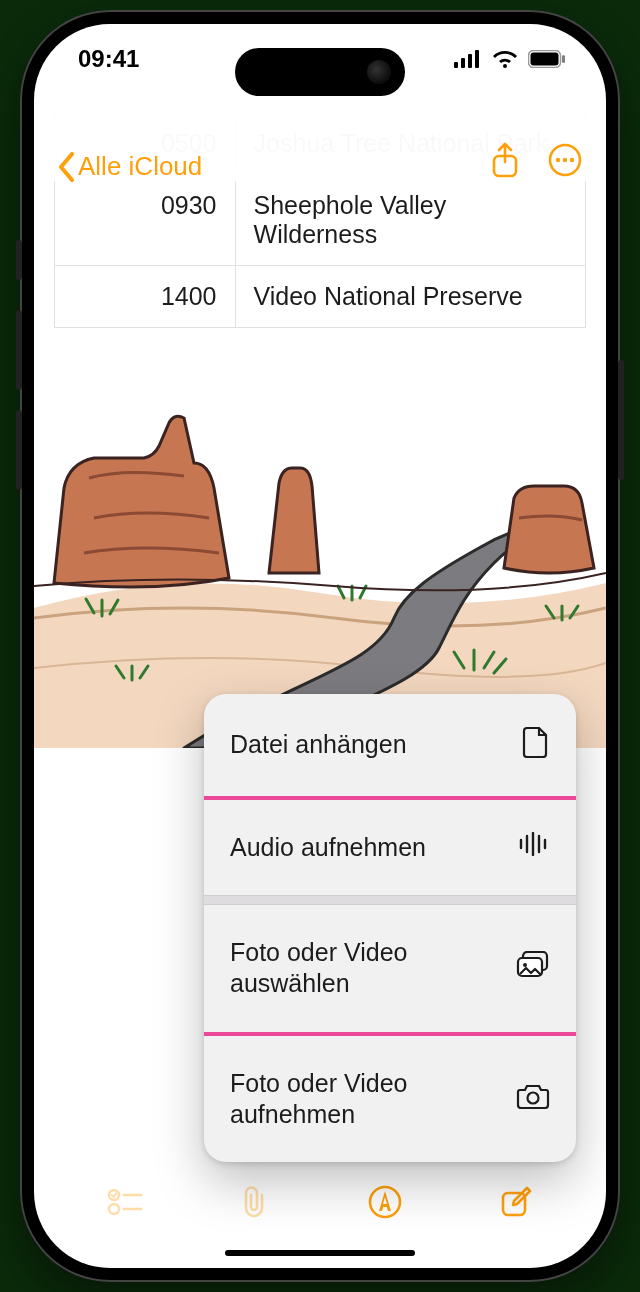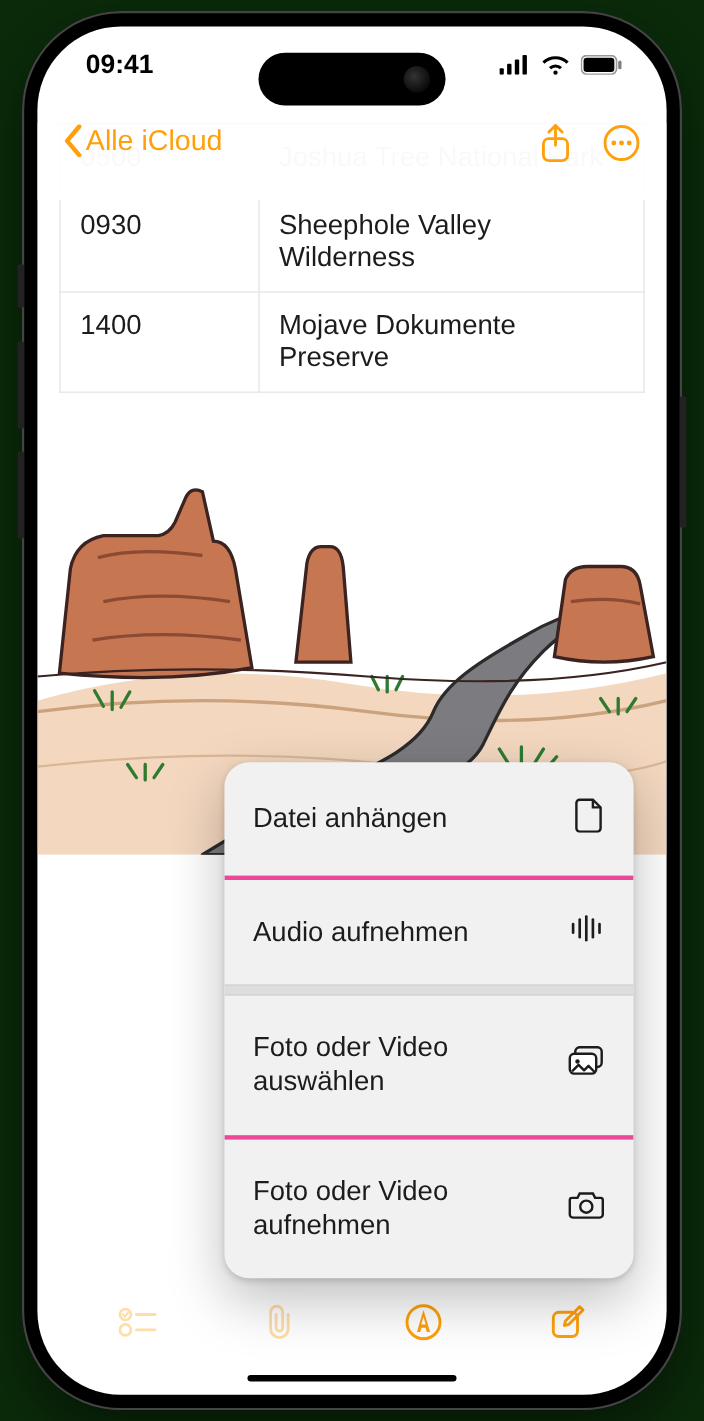--- a/index.html
+++ b/index.html
@@ -43,39 +43,39 @@
     background: radial-gradient(circle at 40% 40%, #333 0, #111 60%, #000 100%);
   }
 
   
   .status { position:absolute; top:0; left:4px; right:0; height:70px; display:flex; align-items:center; justify-content:space-between; padding:0 40px; z-index:40; font-weight:600; font-size:24px; }
   .status .right { display:flex; align-items:center; gap:10px; }
 
   
   .nav {
     position:absolute; top:88px; left:0; right:0; height:70px;
-    display:flex; align-items:flex-start; justify-content:space-between;
+    display:flex; align-items:flex-end; justify-content:space-between;
     padding: 0 24px; z-index:30;
     background: rgba(255,255,255,0.92);
   }
   .nav-left { display:flex; align-items:center; gap:2px; color:#ff9f0a; font-size:26px; }
   .nav-right { display:flex; align-items:center; gap:28px; color:#ff9f0a; }
 
   
   .content { position:absolute; top:88px; bottom:100px; left:0; right:0; overflow:hidden; }
 
   table.itin {
     border-collapse: collapse;
     width: calc(100% - 40px);
     margin: 0 20px;
     font-size: 25px;
     color:#1c1c1e;
   }
   .itin td { border:1px solid #e0e0e0; padding:16px 18px; vertical-align:top; }
-  .itin td:first-child { width:34%; font-variant-numeric: tabular-nums; }
+  .itin td:first-child { width:34%; font-variant-numeric: tabular-nums; text-align: right; }
   .itin tr.faded { opacity:.35; }
 
   
   .drawing { width:100%; height:auto; display:block; margin-top:40px; }
 
   
   .menu {
     position:absolute; left:170px; right:30px; bottom:106px;
     background:#f2f1f2;
     border-radius:22px;
@@ -169,21 +169,21 @@
             <tr class="faded">
               <td>0500</td>
               <td>Joshua Tree National Park</td>
             </tr>
             <tr>
               <td>0930</td>
               <td>Sheephole Valley Wilderness</td>
             </tr>
             <tr>
               <td>1400</td>
-              <td>Mojave Dokumente Preserve</td>
+              <td>Video National Preserve</td>
             </tr>
           </tbody>
       </table>
 
       <svg class="drawing" viewBox="0 0 572 380" preserveAspectRatio="xMidYMin meet">
 
         <path d="M0 240 Q140 200 286 225 T572 215 L572 380 L0 380 Z" fill="#f3d7bf"></path>
         <path d="M0 250 Q150 230 300 250 T572 240" fill="none" stroke="#caa27e" stroke-width="3"></path>
         <path d="M0 300 Q180 280 340 300 T572 295" fill="none" stroke="#d9b796" stroke-width="2"></path>
 

